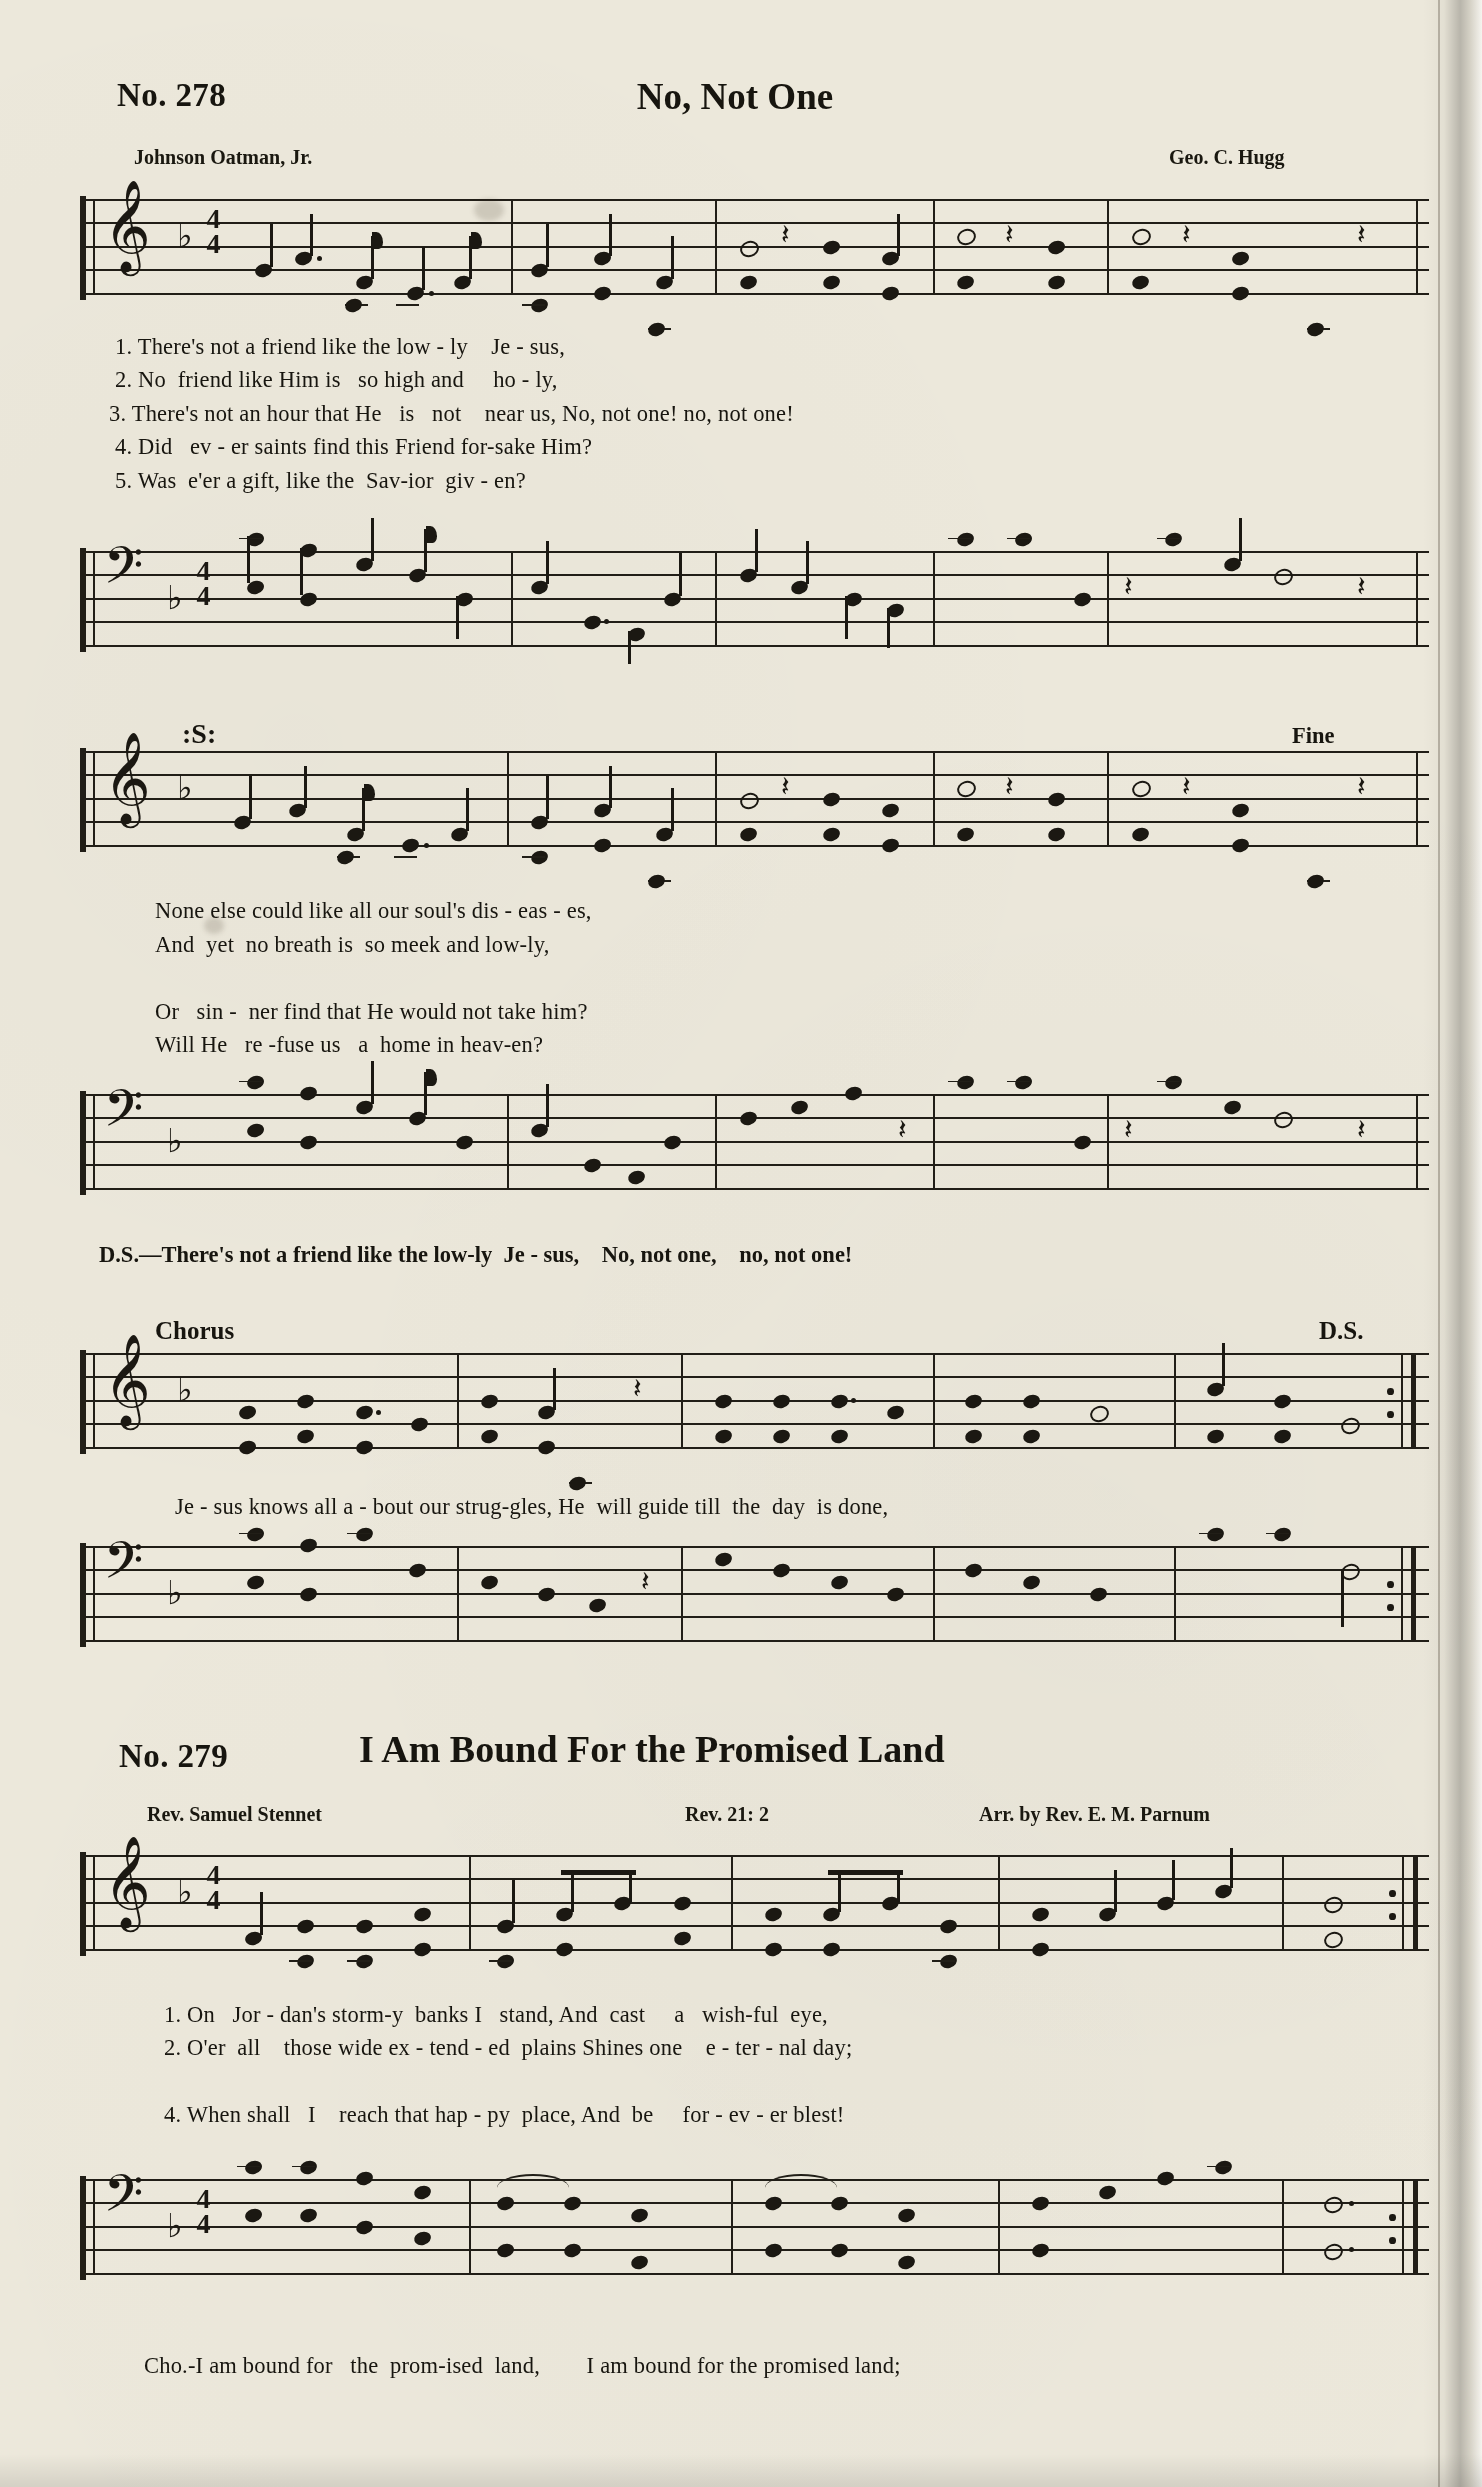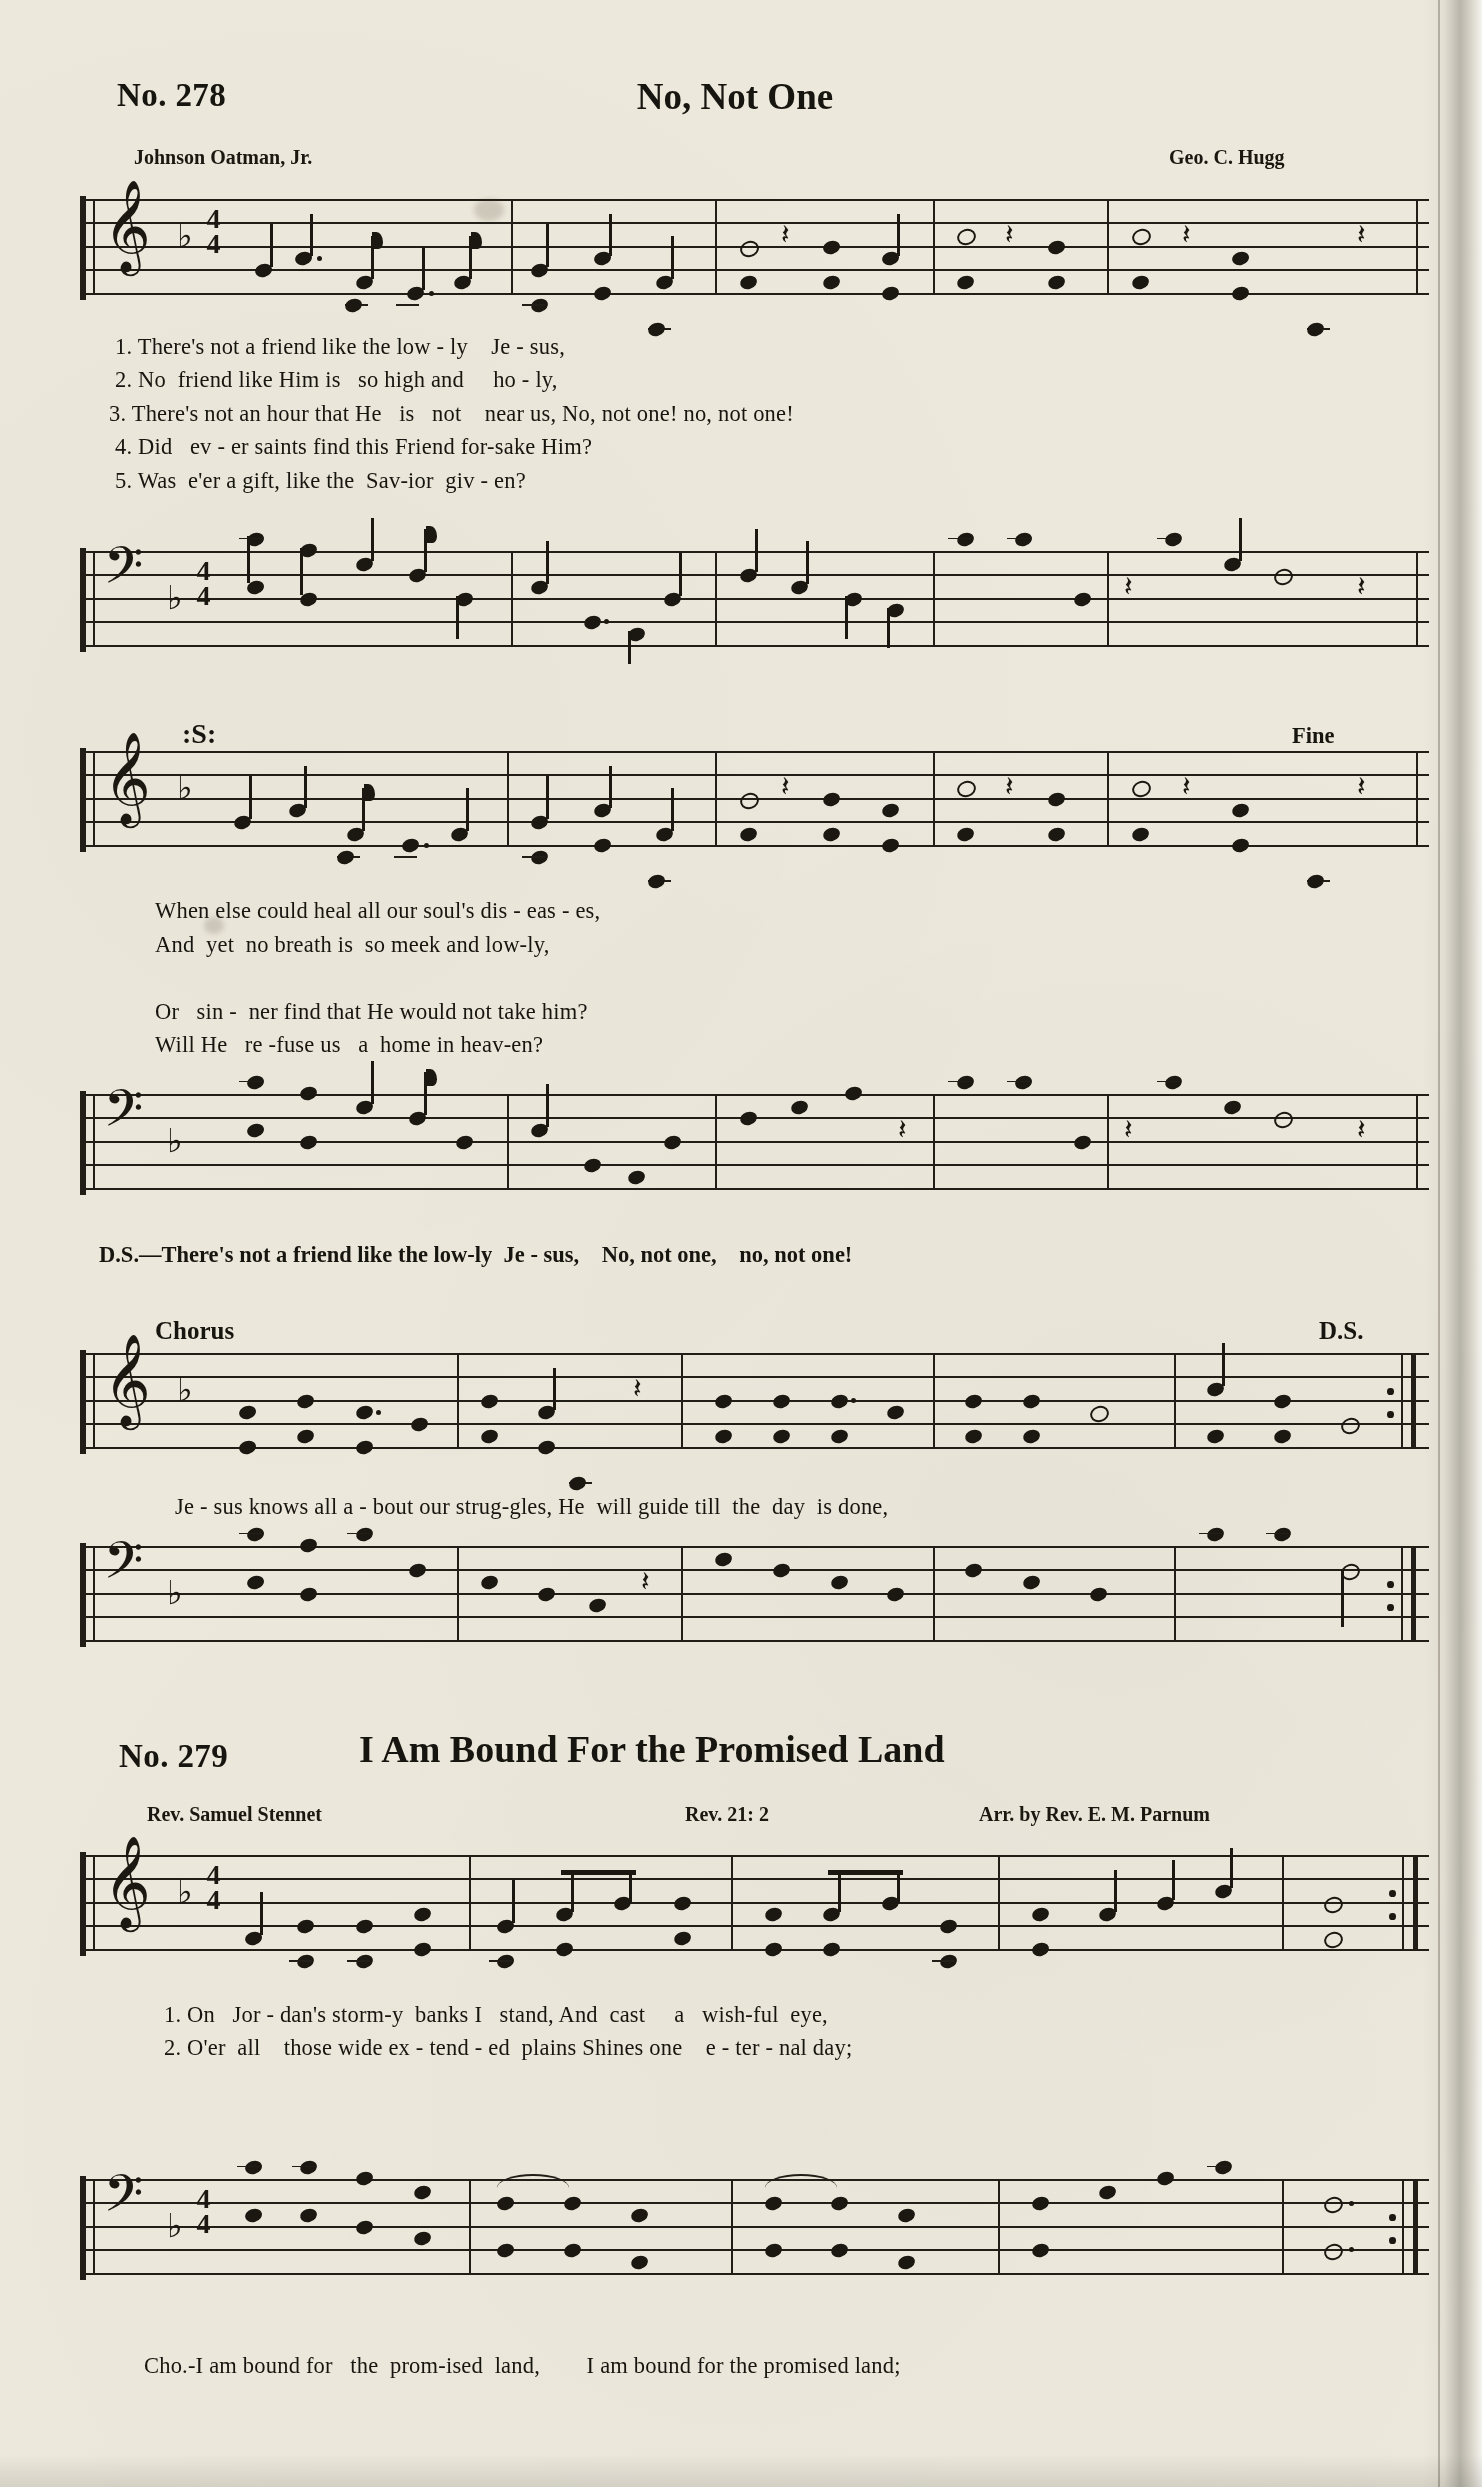--- a/index.html
+++ b/index.html
@@ -433,21 +433,21 @@
     <div class="note" style="left:1052px; top:77px;"></div>
     <div class="rest" style="left:1102px; top:22px;">𝄽</div>
     <div class="note" style="left:1152px; top:53px;"></div>
     <div class="note" style="left:1152px; top:88px;"></div>
     <div class="ledger" style="left:1227px; top:129px;"></div>
       <div class="note" style="left:1227px; top:124px;"></div>
     <div class="rest" style="left:1277px; top:22px;">𝄽</div>
     <div class="barline" style="left:1336px; top:0; height:95px;"></div>
   </div>
 
-  <div class="lyric-line" style="left:155px; top:898px;">When else could heal all our soul's dis - eas - es,</div>
+  <div class="lyric-line" style="left:155px; top:898px;">None else could like all our soul's dis - eas - es,</div>
   <div class="lyric-line" style="left:155px; top:932px;">And  yet  no breath is  so meek and low-ly,</div>
   <div class="lyric-line" style="left:155px; top:999px;">Or   sin -  ner find that He would not take him?</div>
   <div class="lyric-line" style="left:155px; top:1032px;">Will He   re -fuse us   a  home in heav-en?</div>
 
   <div class="system" style="left:80px; top:1094px; width:1349px; height:100px;">
     <div class="staff" style="top:0; height:97px;">
       <div class="ln" style="top:0px;"></div>
       <div class="ln" style="top:23.4px;"></div>
       <div class="ln" style="top:47px;"></div>
       <div class="ln" style="top:70px;"></div>
@@ -683,20 +683,21 @@
     <div class="barline thick" style="left:1333px; top:0; height:95px;"></div>
     <div class="barline" style="left:1322px; top:0; height:95px;"></div>
     <div class="repeat-dots" style="left:1309px; top:35px;">
         <i style="top:0;left:0;"></i>
         <i style="top:23.4px;left:0;"></i>
       </div>
   </div>
 
   <div class="lyric-line" style="left:164px; top:2002px;">1. On   Jor - dan's storm-y  banks I   stand, And  cast     a   wish-ful  eye,</div>
   <div class="lyric-line" style="left:164px; top:2035px;">2. O'er  all    those wide ex - tend - ed  plains Shines one    e - ter - nal day;</div>
+  <div class="lyric-line" style="left:164px; top:2102px;">4. When shall   I    reach that hap - py  place, And  be     for - ev - er blest!</div>
 
   <div class="system" style="left:80px; top:2179px; width:1349px; height:109px;">
     <div class="staff" style="top:0; height:97px;">
       <div class="ln" style="top:0px;"></div>
       <div class="ln" style="top:23.4px;"></div>
       <div class="ln" style="top:47px;"></div>
       <div class="ln" style="top:70px;"></div>
       <div class="ln" style="top:94px;"></div>
     </div>
     <div class="bracket" style="left:0; top:-3.3px; height:104px;"></div>

